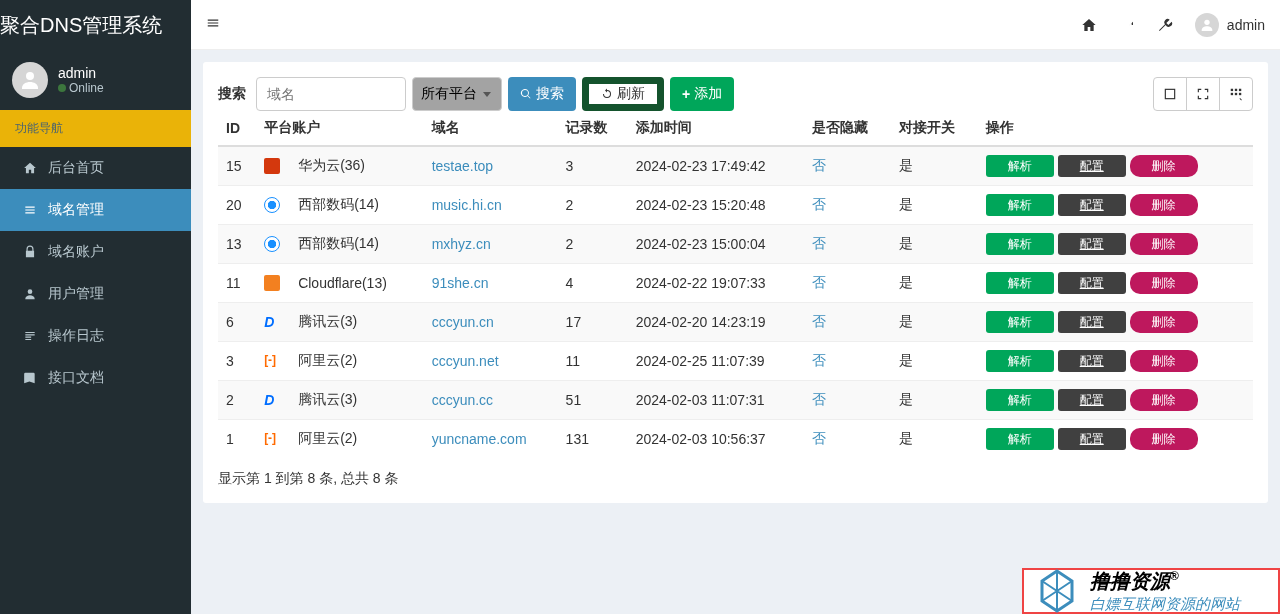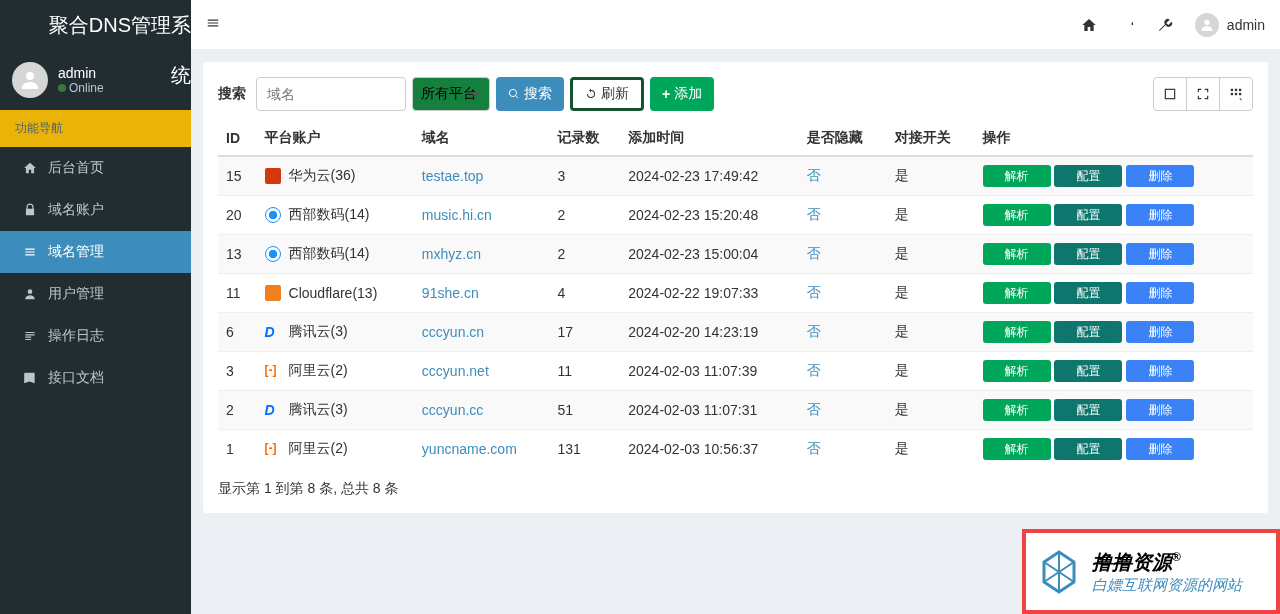--- a/index.html
+++ b/index.html
@@ -1,20 +1,20 @@
 <!DOCTYPE html>
 <html><head>
 <meta charset="utf-8">
 <style>
 * { margin: 0; padding: 0; box-sizing: border-box; font-family: -apple-system, "Helvetica Neue", Arial, sans-serif; }
 body { background: #ecf0f5; width: 1280px; height: 614px; overflow: hidden; position: relative; }
 
 
 .sidebar { position: absolute; left: 0; top: 0; width: 191px; height: 100%; background: #222d32; color: #b8c7ce; }
-.brand { height: 50px; line-height: 50px; text-align: right; background: #222d32; color: #fff; font-size: 20px; font-weight: 400; padding-left: 34px; }
+.brand { height: 50px; line-height: 50px; text-align: left; background: #222d32; color: #fff; font-size: 20px; font-weight: 400; }
 .user-panel { padding: 12px; display: flex; align-items: center; gap: 10px; }
 .avatar-lg { width: 36px; height: 36px; border-radius: 50%; background: #d6d6d6; display: flex; align-items: center; justify-content: center; }
 .avatar-lg svg { fill: #fff; }
 .user-info .name { color: #fff; font-size: 14px; }
 .user-info .status { font-size: 12px; color: #b8c7ce; }
 .status-dot { display: inline-block; width: 8px; height: 8px; border-radius: 50%; background: #3c763d; margin-right: 3px; }
 .nav-header { padding: 10px 15px; font-size: 12px; color: #4b646f; background: #eab308; }
 .nav-item { display: flex; align-items: center; gap: 10px; padding: 12px 22px; color: #b8c7ce; font-size: 14px; cursor: pointer; }
 .nav-item.active { background: #3c8dbc; color: #fff; }
 .nav-item .nav-icon { width: 16px; height: 16px; display: inline-flex; align-items: center; justify-content: center; }
@@ -29,55 +29,55 @@
 .header-user { display: flex; align-items: center; gap: 8px; font-size: 14px; }
 .avatar-sm { width: 24px; height: 24px; border-radius: 50%; background: #d6d6d6; display: flex; align-items: center; justify-content: center; }
 .avatar-sm svg { fill: #fff; }
 
 
 .content { position: absolute; left: 191px; top: 50px; right: 0; bottom: 0; padding: 12px; }
 .box { background: #fff; border-radius: 3px; padding: 15px; }
 .toolbar { display: flex; align-items: center; gap: 6px; }
 .toolbar .lbl { font-size: 14px; font-weight: bold; color: #333; margin-right: 4px; }
 .search-input { height: 34px; width: 150px; border: 1px solid #ccc; border-radius: 4px; padding: 0 10px; font-size: 14px; }
-.select { height: 34px; width: 78px; border: 1px solid #ccc; border-radius: 4px; padding: 0 8px; font-size: 14px; background: #15803d; position: relative; cursor: pointer; display: flex; align-items: center; }
+.select { height: 34px; width: 90px; border: 1px solid #ccc; border-radius: 4px; padding: 0 8px; font-size: 14px; background: #a3a3a3; position: relative; cursor: pointer; display: flex; align-items: center; }
 .select::after { content: ""; position: absolute; right: 10px; top: 14px; border-left: 4px solid transparent; border-right: 4px solid transparent; border-top: 5px solid #555; }
 .btn { height: 34px; padding: 0 12px; border: none; border-radius: 4px; font-size: 14px; color: #fff; cursor: pointer; display: inline-flex; align-items: center; gap: 4px; }
 .btn-primary { background: #3c8dbc; }
-.btn-default { background: #fff; color: #333; border: 3px solid #14532d; }
+.btn-default { background: #fff; color: #333; border: 7px solid #14532d; }
 .btn-success { background: #00a65a; }
 .btn-sm { height: 22px; padding: 0 22px; font-size: 12px; border-radius: 3px; }
-.btn-info { background: #0f766e; }
-.btn-danger { background: #3b82f6; }
+.btn-info { background: #404040; text-decoration: underline; }
+.btn-danger { background: #be185d; border-radius: 10px; }
 .btn-green { background: #00a65a; }
 .tool-icons { margin-left: auto; display: flex; gap: 0; }
 .tool-icon { width: 34px; height: 34px; border: 1px solid #ccc; display: flex; align-items: center; justify-content: center; cursor: pointer; font-size: 14px; color: #333; margin-left: -1px; }
 .tool-icon:first-child { border-radius: 4px 0 0 4px; }
 .tool-icon:last-child { border-radius: 0 4px 4px 0; }
 .tool-icon svg { fill: #333; width: 14px; height: 14px; }
 
 
-table { width: 100%; border-collapse: collapse; margin-top: 10px; font-size: 14px; }
+table { width: 100%; border-collapse: collapse; font-size: 14px; }
 th { text-align: left; padding: 8px; border-bottom: 2px solid #ddd; font-weight: bold; color: #333; }
 td { padding: 8px; border-top: 1px solid #eee; color: #333; }
 tbody tr:nth-child(odd) { background: #f9f9f9; }
 .link { color: #3c8dbc; cursor: pointer; }
-.account-cell { display: flex; align-items: center; gap: 8px; }
+.account-cell { display: flex; align-items: center; gap: 18px; }
 .account-icon { width: 16px; height: 16px; display: inline-block; }
 .pagination-info { margin-top: 12px; font-size: 14px; color: #333; }
 
 
 .icon-huawei { background: linear-gradient(#d4380d, #d4380d); border-radius: 2px; }
 .icon-xbsj { background: radial-gradient(#1890ff 40%, #fff 45%); border-radius: 50%; border: 1px solid #1890ff; }
 .icon-cf { background: #f38020; border-radius: 2px; }
 .icon-tencent { color: #006eff; font-weight: bold; font-size: 14px; font-style: italic; }
 .icon-ali { color: #ff6a00; font-weight: bold; font-size: 12px; }
 
 
-.watermark { position: absolute; right: 0; bottom: 0; width: 258px; height: 85px; background: #fff; border: 4px solid #ef4444; display: flex; align-items: center; padding: 4px 8px; gap: 8px; }
+.watermark { position: absolute; right: 0; bottom: 0; width: 258px; height: 46px; background: #fff; border: 2px solid #ef4444; display: flex; align-items: center; padding: 4px 8px; gap: 8px; }
 .wm-logo { width: 50px; height: 50px; }
 .wm-text .wm-title { font-size: 20px; font-weight: bold; font-style: italic; color: #000; }
 .wm-text .wm-title sup { font-size: 12px; font-style: normal; }
 .wm-text .wm-sub { font-size: 15px; color: #3c8dbc; font-weight: normal; font-style: italic; }
 </style>
 </head>
 <body>
 
 <div class="sidebar">
   <div class="brand">聚合DNS管理系统</div>
@@ -95,35 +95,35 @@
   </div>
   <div class="nav-header">功能导航</div>
   <div class="nav-item">
     <span class="nav-icon">
         <svg width="14" height="14" viewBox="0 0 24 24">
           <path d="M12 3l10 9h-3v9h-5v-6h-4v6H5v-9H2z"></path>
         </svg>
       </span>
     <span>后台首页</span>
   </div>
+  <div class="nav-item active">
+    <span class="nav-icon">
+        <svg width="14" height="14" viewBox="0 0 24 24">
+          <path d="M4 6h16v2H4zm0 5h16v2H4zm0 5h16v2H4z"></path>
+        </svg>
+      </span>
+    <span>域名管理</span>
+  </div>
   <div class="nav-item">
     <span class="nav-icon">
         <svg width="14" height="14" viewBox="0 0 24 24">
           <path d="M6 10V7a6 6 0 1112 0v3h1v11H5V10h1zm2 0h8V7a4 4 0 10-8 0v3z"></path>
         </svg>
       </span>
     <span>域名账户</span>
-  </div>
-  <div class="nav-item active">
-    <span class="nav-icon">
-        <svg width="14" height="14" viewBox="0 0 24 24">
-          <path d="M4 6h16v2H4zm0 5h16v2H4zm0 5h16v2H4z"></path>
-        </svg>
-      </span>
-    <span>域名管理</span>
   </div>
   <div class="nav-item">
     <span class="nav-icon">
         <svg width="14" height="14" viewBox="0 0 24 24">
           <circle cx="12" cy="8" r="4"></circle>
           <path d="M4 20c0-4 4-6 8-6s8 2 8 6v1H4z"></path>
         </svg>
       </span>
     <span>用户管理</span>
   </div>
@@ -315,21 +315,21 @@
           <tr>
             <td>3</td>
             <td>
               <div class="account-cell">
                 <span class="account-icon icon-ali">[-]</span>
                 <span>阿里云(2)</span>
               </div>
             </td>
             <td><span class="link">cccyun.net</span></td>
             <td>11</td>
-            <td>2024-02-03 11:07:39</td>
+            <td>2024-02-25 11:07:39</td>
             <td><span class="link">否</span></td>
             <td>是</td>
             <td><button class="btn btn-sm btn-green">解析</button> <button class="btn btn-sm btn-info">配置</button> <button class="btn btn-sm btn-danger">删除</button></td>
           </tr>
           <tr>
             <td>2</td>
             <td>
               <div class="account-cell">
                 <span class="account-icon icon-tencent">D</span>
                 <span>腾讯云(3)</span>

